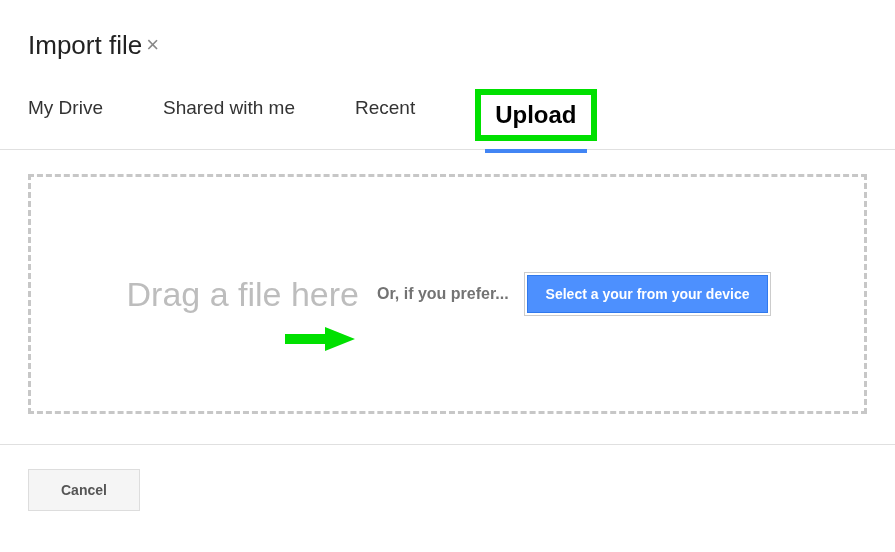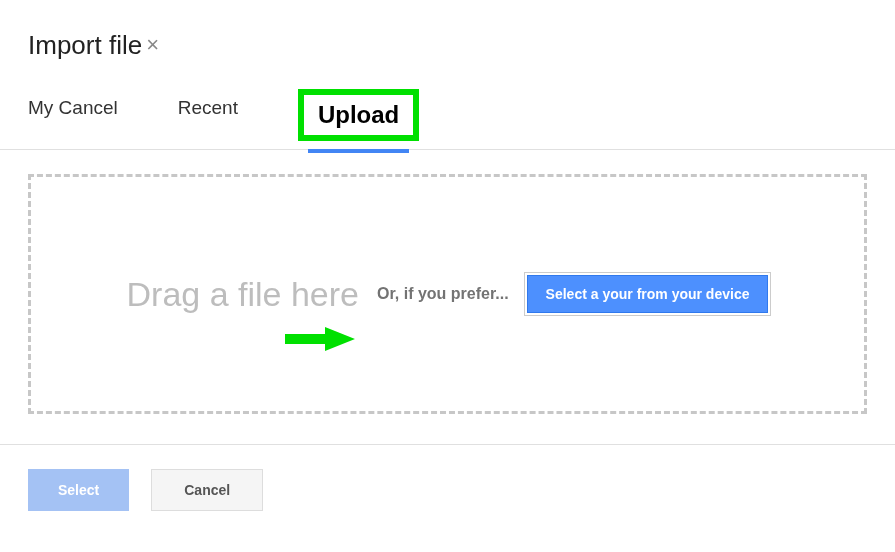--- a/index.html
+++ b/index.html
@@ -136,35 +136,35 @@
   </style>
 </head>
 <body>
 
 <div class="header">
   <div class="title">Import file</div>
   <div class="close-icon">×</div>
 </div>
 
 <div class="tabs">
-  <div class="tab">My Cancel</div>
+  <div class="tab">My Drive</div>
+  <div class="tab">Shared with me</div>
   <div class="tab">Recent</div>
   <div class="tab-upload-wrap">
     <div class="tab-upload">Upload</div>
     <div class="tab-upload-underline"></div>
   </div>
 </div>
 
 <div class="dropzone">
   <div class="drag-text">Drag a file here</div>
   <div class="or-text">Or, if you prefer...</div>
   <button class="select-file-btn">Select a your from your device</button>
   <svg class="arrow" width="70" height="30">
     <polygon points="0,15 30,3 30,10 70,10 70,20 30,20 30,27" fill="#00e000" transform="rotate(180 35 15)"></polygon>
   </svg>
 </div>
 
 <div class="footer-divider"></div>
 
 <div class="footer">
-  <button class="btn-select">Select</button>
   <button class="btn-cancel">Cancel</button>
 </div>
 
 </body></html>

